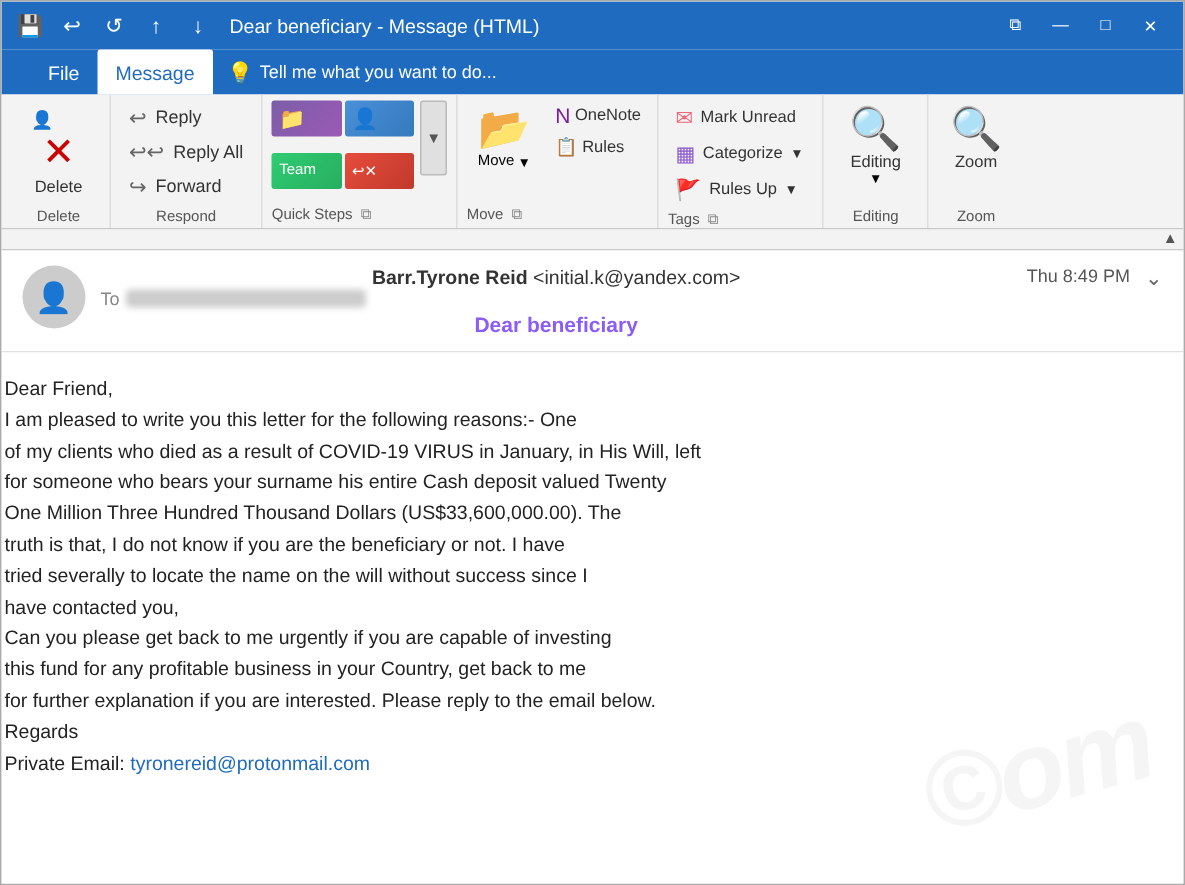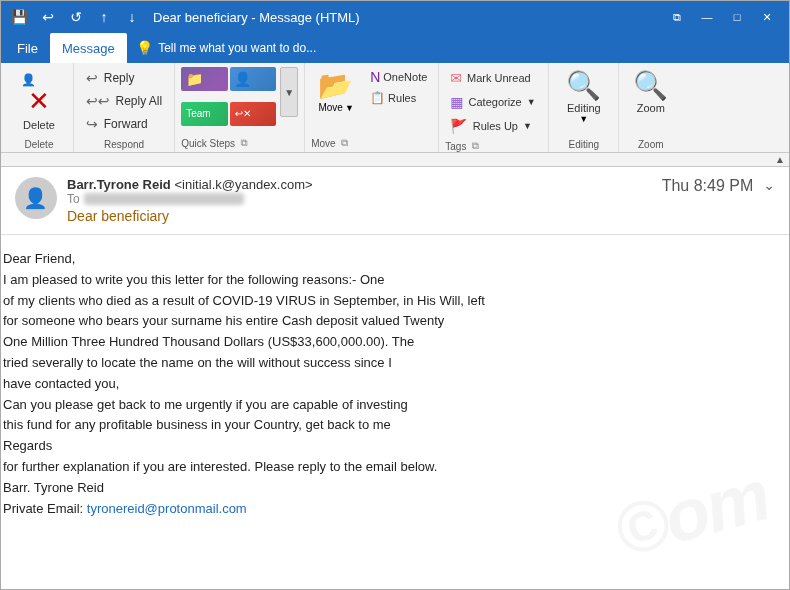--- a/index.html
+++ b/index.html
@@ -27,21 +27,21 @@
       display: flex; align-items: center; justify-content: center;
       font-size: 11px; color: #fff; cursor: pointer;
     }
 
     
     .menubar {
       background: #1e6bbf;
       height: 30px;
       display: flex;
       align-items: stretch;
-      padding: 0 4px;
+      padding: 0 19px;
     }
     .menu-item {
       padding: 0 12px;
       display: flex; align-items: center;
       font-size: 13px; color: #fff;
       cursor: pointer;
     }
     .menu-item.active {
       background: #fff;
       color: #1e6bbf;
@@ -233,31 +233,31 @@
       gap: 10px;
     }
     .avatar {
       width: 42px; height: 42px;
       background: #ccc;
       border-radius: 50%;
       display: flex; align-items: center; justify-content: center;
       font-size: 20px; color: #888;
       flex-shrink: 0;
     }
-    .email-meta { flex: 1; }
+    .email-meta { flex: 1; text-align: center; }
     .from-line { font-size: 13px; color: #333; }
     .to-line { font-size: 12px; color: #888; display: flex; align-items: center; gap: 4px; }
     .to-blurred {
       width: 160px; height: 12px;
       background: #ccc; border-radius: 3px;
       filter: blur(2px);
     }
-    .subject-line { font-size: 14px; font-weight: 400; color: #a16207; margin-top: 2px; }
+    .subject-line { font-size: 14px; font-weight: 700; color: #8b5cf6; margin-top: 2px; }
     .email-date {
-      font-size: 16px; color: #555;
+      font-size: 12px; color: #555;
       display: flex; align-items: center; gap: 4px;
     }
     .expand-btn { font-size: 14px; color: #666; cursor: pointer; margin-left: 6px; }
 
     
     .email-body {
       padding: 14px 2px;
       font-size: 13px;
       line-height: 1.6;
       color: #222;
@@ -470,27 +470,27 @@
     </div>
     <div style="display:flex;align-items:flex-start;gap:4px;">
       <span class="email-date">Thu 8:49 PM</span>
       <span class="expand-btn">⌄</span>
     </div>
   </div>
 
   <div class="email-body">
     <p>Dear Friend,</p>
     <p>I am pleased to write you this letter for the following reasons:- One</p>
-    <p>of my clients who died as a result of COVID-19 VIRUS in September, in His Will, left</p>
+    <p>of my clients who died as a result of COVID-19 VIRUS in January, in His Will, left</p>
     <p>for someone who bears your surname his entire Cash deposit valued Twenty</p>
     <p>One Million Three Hundred Thousand Dollars (US$33,600,000.00). The</p>
+    <p>truth is that, I do not know if you are the beneficiary or not. I have</p>
     <p>tried severally to locate the name on the will without success since I</p>
     <p>have contacted you,</p>
     <p>Can you please get back to me urgently if you are capable of investing</p>
     <p>this fund for any profitable business in your Country, get back to me</p>
+    <p>for further explanation if you are interested. Please reply to the email below.</p>
     <p>Regards</p>
-    <p>for further explanation if you are interested. Please reply to the email below.</p>
-    <p>Barr. Tyrone Reid</p>
     <p>Private Email: <a class="email-link" href="mailto:tyronereid@protonmail.com">tyronereid@protonmail.com</a></p>
     <div class="watermark">©om</div>
   </div>
 
 </div>
 
 </body></html>

